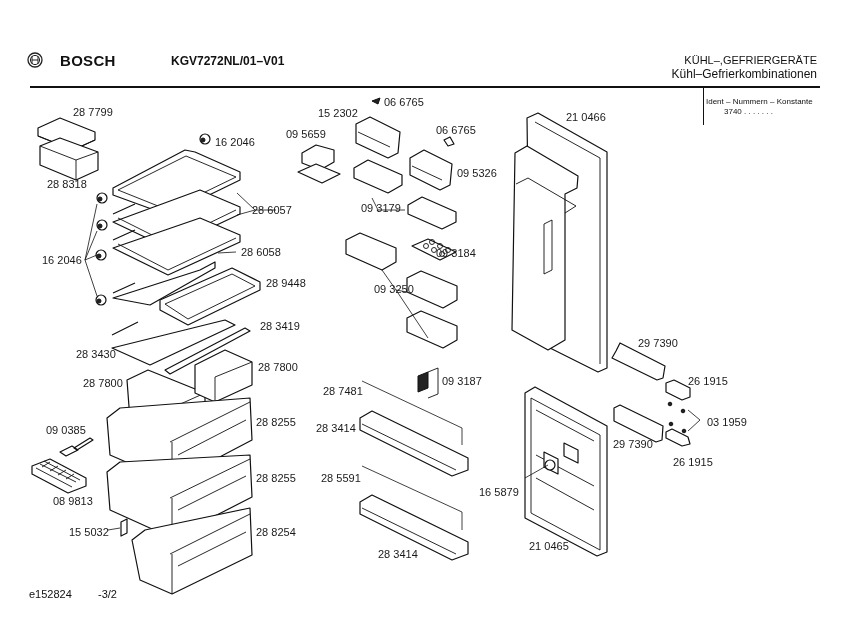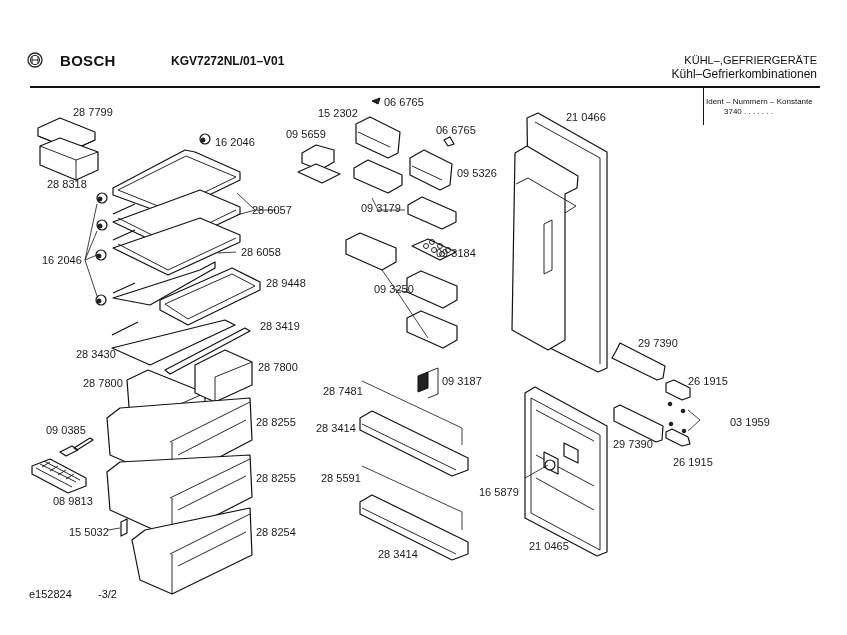--- a/index.html
+++ b/index.html
@@ -269,16 +269,16 @@
 <div class="abs lbl" style="left:316px;top:422px;">28 3414</div>
 <div class="abs lbl" style="left:321px;top:472px;">28 5591</div>
 <div class="abs lbl" style="left:378px;top:548px;">28 3414</div>
 <div class="abs lbl" style="left:566px;top:111px;">21 0466</div>
 <div class="abs lbl" style="left:529px;top:540px;">21 0465</div>
 <div class="abs lbl" style="left:479px;top:486px;">16 5879</div>
 <div class="abs lbl" style="left:638px;top:337px;">29 7390</div>
 <div class="abs lbl" style="left:613px;top:438px;">29 7390</div>
 <div class="abs lbl" style="left:688px;top:375px;">26 1915</div>
 <div class="abs lbl" style="left:673px;top:456px;">26 1915</div>
-<div class="abs lbl" style="left:707px;top:416px;margin-left:23px;">03 1959</div>
+<div class="abs lbl" style="left:707px;top:416px;">03 1959</div>
 
 <div class="abs foot" style="left:29px;top:588px;">e152824</div>
 <div class="abs foot" style="left:98px;top:588px;">-3/2</div>
 
 </body></html>

